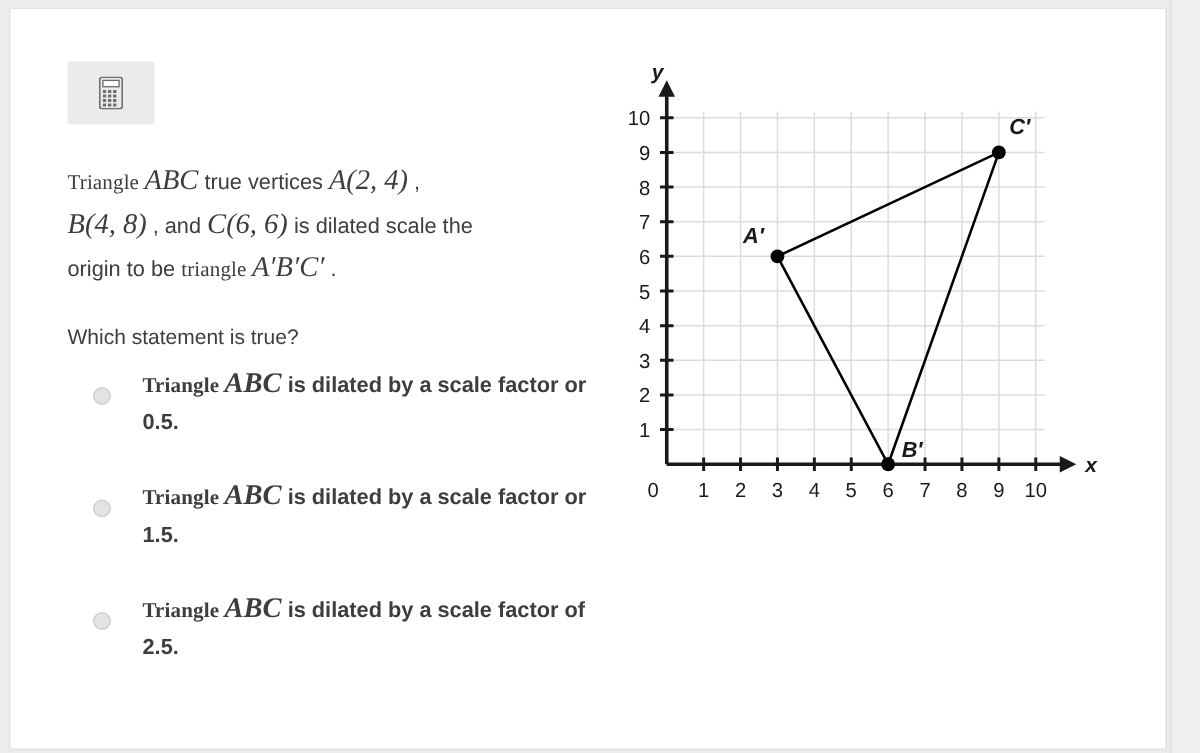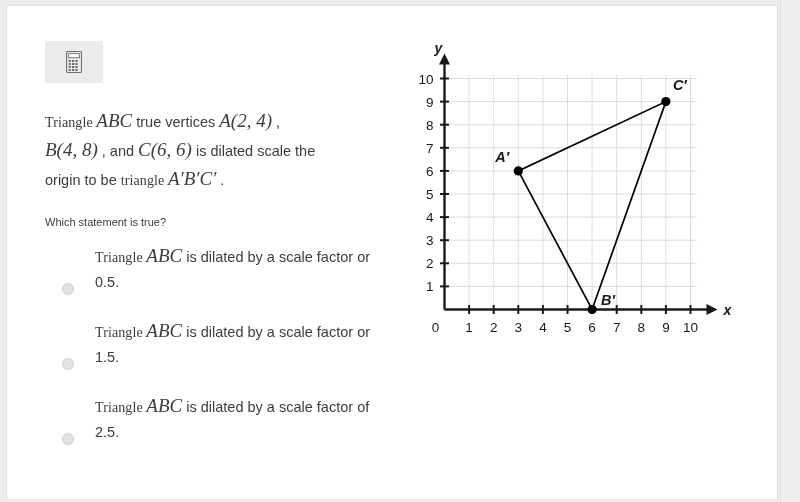--- a/index.html
+++ b/index.html
@@ -94,36 +94,37 @@
     font-style: italic;
     font-size: 19px;
   }
   .plain {
     font-family: "Liberation Sans", sans-serif;
     font-size: 14.5px;
   }
 
   #which-statement {
     margin-top: 22px;
-    font-size: 11px;
+    font-size: 14px;
     color: #3d3d3d;
   }
 
   
   #options {
     position: absolute;
     left: 55px;
     top: 237px;
     width: 350px;
   }
   .option-row {
     display: flex;
-    align-items: flex-end;
+    align-items: flex-start;
     margin-bottom: 23px;
     min-height: 44px;
+    font-weight: bold;
   }
   .radio {
     flex: 0 0 auto;
     width: 12px;
     height: 12px;
     border-radius: 50%;
     background: #e3e3e3;
     border: 1px solid #cfcfcf;
     margin-top: 15px;
     margin-right: 21px;

